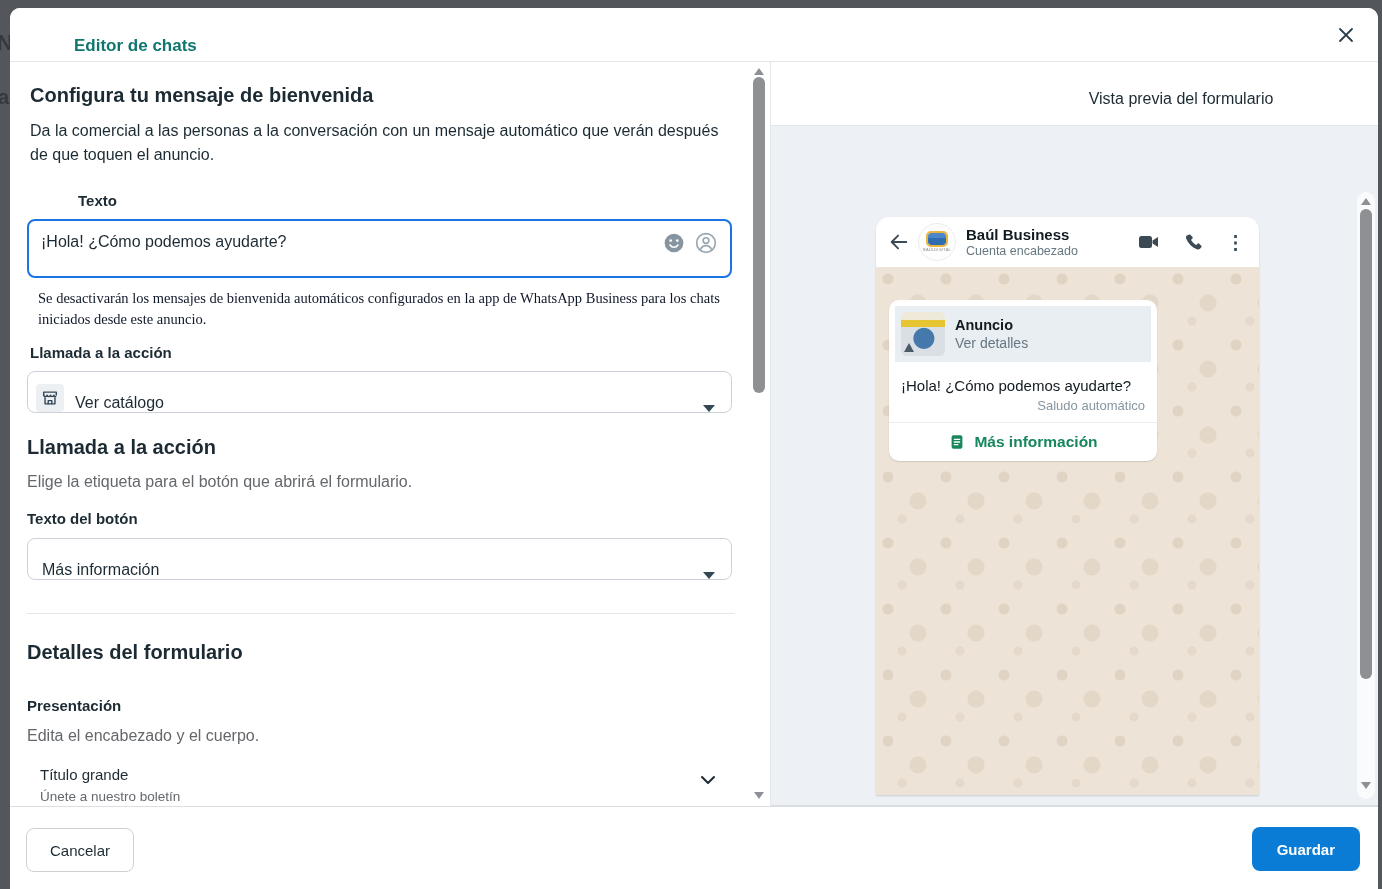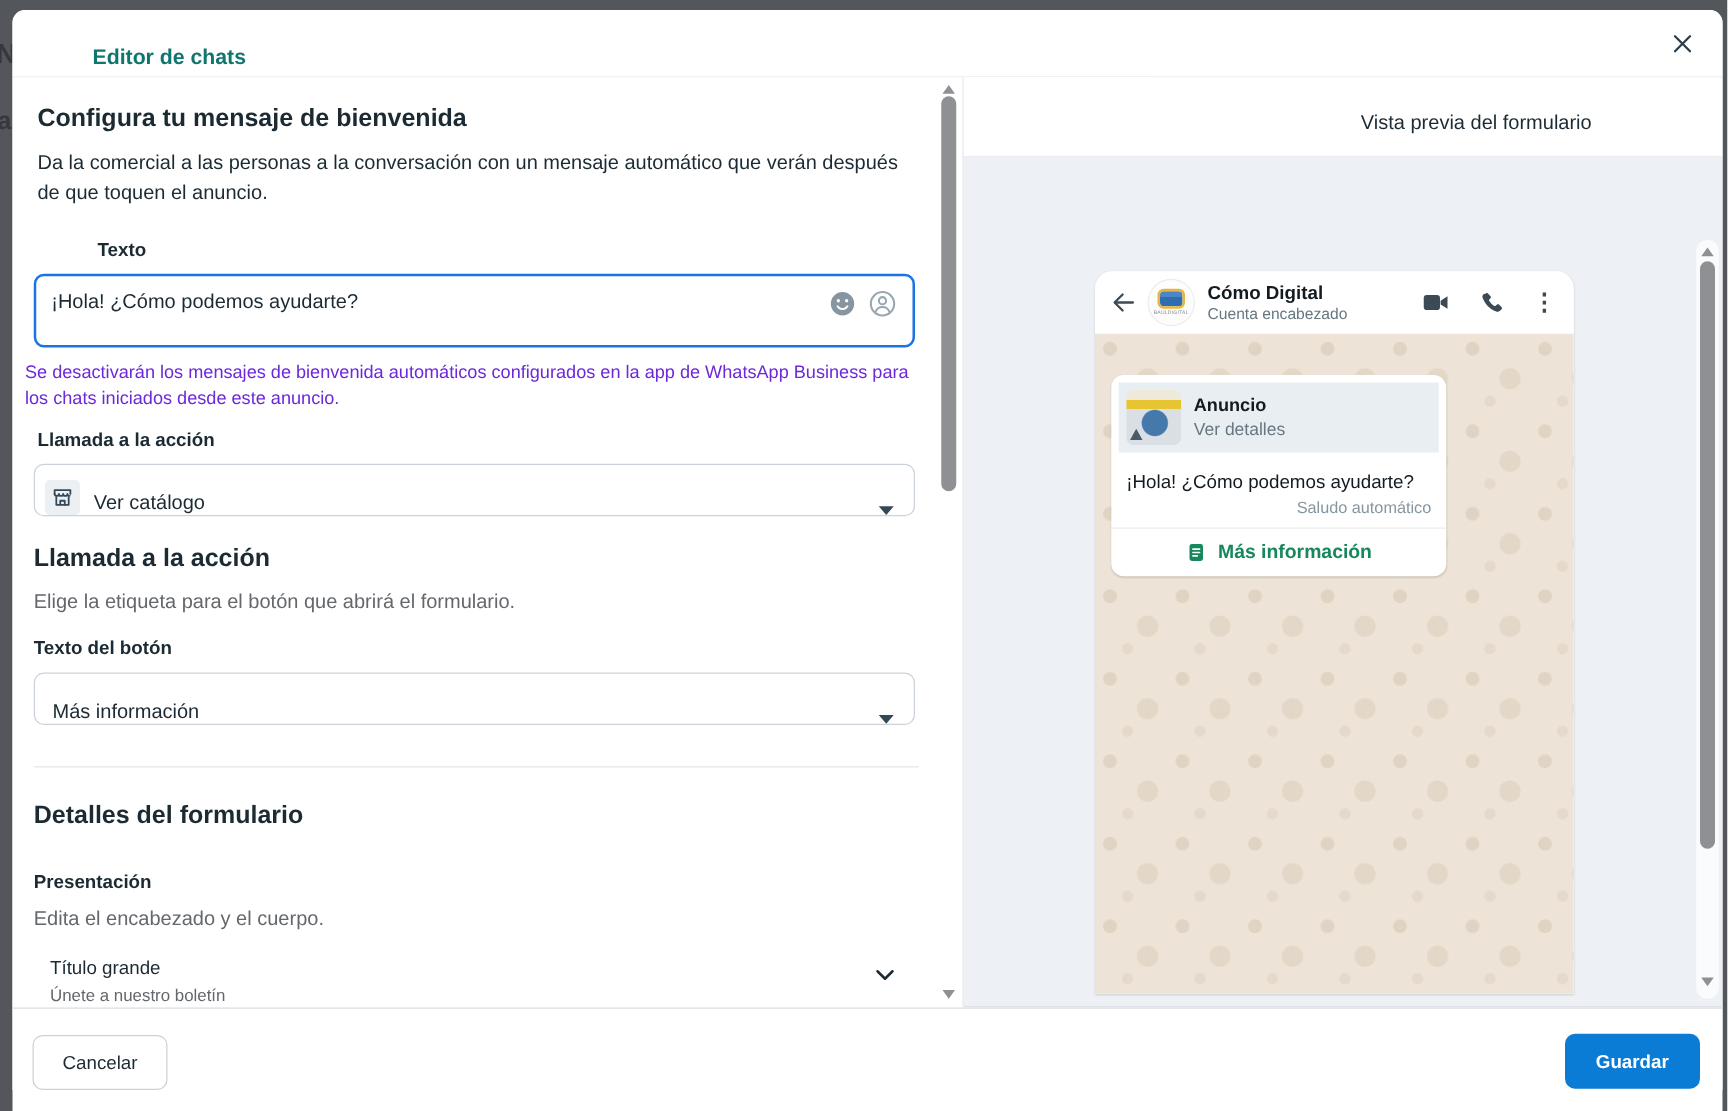--- a/index.html
+++ b/index.html
@@ -20,21 +20,21 @@
 
   
   .h-big { position:absolute; font-size:20px; font-weight:700; color:#1C2B33; }
   .lbl { position:absolute; font-size:15px; font-weight:700; color:#1C2B33; }
   .desc { position:absolute; font-size:16px; line-height:24px; color:#1C2B33; }
   .muted { color:#64676B; }
   .text-input { position:absolute; left:17px; top:157px; width:705px; height:59px; border:2px solid #1B74E4; border-radius:8px; background:#fff; }
   .text-input input { position:absolute; left:0; top:0; width:100%; border:none; outline:none; background:transparent; font-family:"Liberation Sans",sans-serif; font-size:16px; color:#1C2B33; padding:12px 72px 0 12px; }
   .input-icons { position:absolute; right:13px; top:11px; display:flex; gap:10px; }
   .icon-btn { width:22px; height:22px; display:flex; align-items:center; justify-content:center; background:none; border:none; cursor:pointer; }
-  .helper { position:absolute; left:10px; top:226px; width:714px; font-size:14.5px; line-height:21px; color:#6d28d9; }
+  .helper { position:absolute; left:28px; top:226px; width:714px; font-size:14.5px; line-height:21px; color:#0f172a;font-family:Liberation Serif, serif; }
 
   .dropdown { position:absolute; left:17px; width:705px; height:42px; border:1px solid #CBD2D9; border-radius:8px; background:#fff; display:flex; align-items:flex-end; padding:0 16px 0 8px; cursor:pointer; }
   .dd-iconbox { width:28px; height:28px; background:#EDF0F3; border-radius:4px; display:flex; align-items:center; justify-content:center; margin-right:11px; }
   .dd-value { font-size:16px; color:#1C2B33; flex:1; }
   .dd-caret { width:0; height:0; border-left:6px solid transparent; border-right:6px solid transparent; border-top:7px solid #344854; }
   .divider-h { position:absolute; left:17px; width:708px; border-top:1px solid #E3E6EA; }
 
   .collapsible-title { position:absolute; left:30px; top:704px; font-size:15px; color:#1C2B33; }
   .collapsible-sub { position:absolute; left:30px; top:727px; font-size:13.5px; color:#64676B; }
   .chevron-btn { position:absolute; left:688px; top:708px; background:none; border:none; cursor:pointer; }
@@ -195,21 +195,21 @@
           <div class="wa-header">
             <svg class="wa-back" width="22" height="22" viewBox="0 0 24 24" fill="none" stroke="#3b4a54" stroke-width="2" stroke-linecap="round" stroke-linejoin="round">
                 <path d="M20 12H5"></path>
                 <path d="M11 5l-7 7 7 7"></path>
               </svg>
             <div class="avatar">
               <div class="avatar-chest"></div>
               <div class="avatar-caption">BAÚLDIGITAL</div>
             </div>
             <div class="wa-names">
-              <div class="wa-name">Cómo Digital</div>
+              <div class="wa-name">Baúl Business</div>
               <div class="wa-sub">Cuenta encabezado</div>
             </div>
             <div class="wa-actions">
               <svg width="24" height="24" viewBox="0 0 24 24" fill="#3b4a54">
                   <rect x="2" y="6" width="13" height="12" rx="2.5"></rect>
                   <path d="M15.5 10.5 21 7v10l-5.5-3.5z"></path>
                 </svg>
               <svg width="21" height="21" viewBox="0 0 24 24" fill="#3b4a54">
                   <path d="M6.6 3.2c.5-.5 1.3-.5 1.8 0l2.4 2.4c.5.5.5 1.3 0 1.8L9.6 8.6c-.3.3-.3.8-.1 1.2 1.2 2 2.8 3.6 4.8 4.8.4.2.9.2 1.2-.1l1.2-1.2c.5-.5 1.3-.5 1.8 0l2.4 2.4c.5.5.5 1.3 0 1.8l-1.5 1.5c-.9.9-2.3 1.2-3.5.7C9.9 17.3 6 13.4 3.6 7.4c-.5-1.2-.2-2.6.7-3.5l2.3-.7z"></path>
                 </svg>

